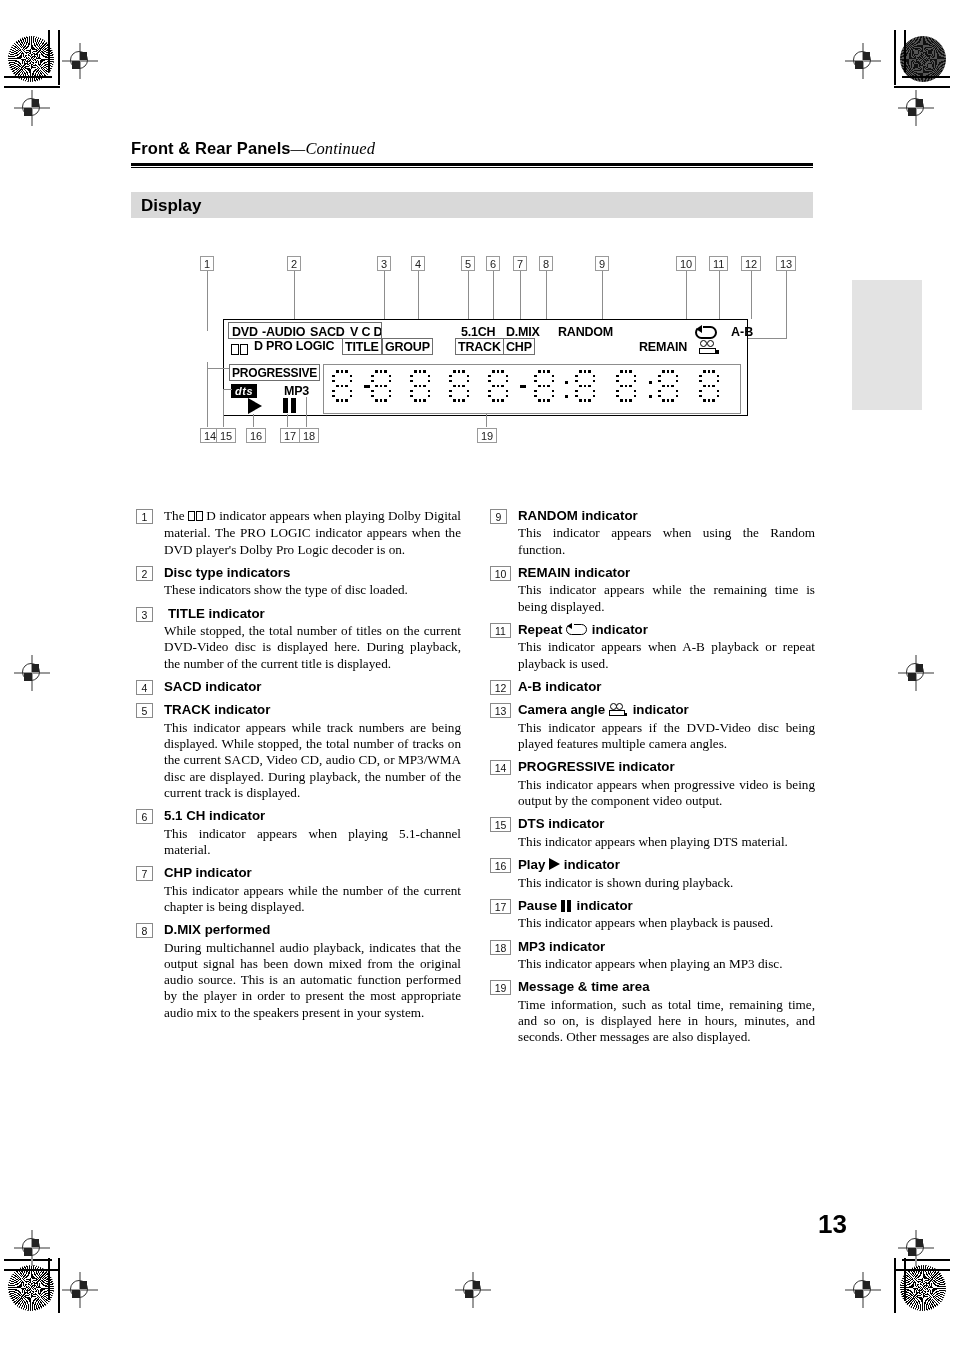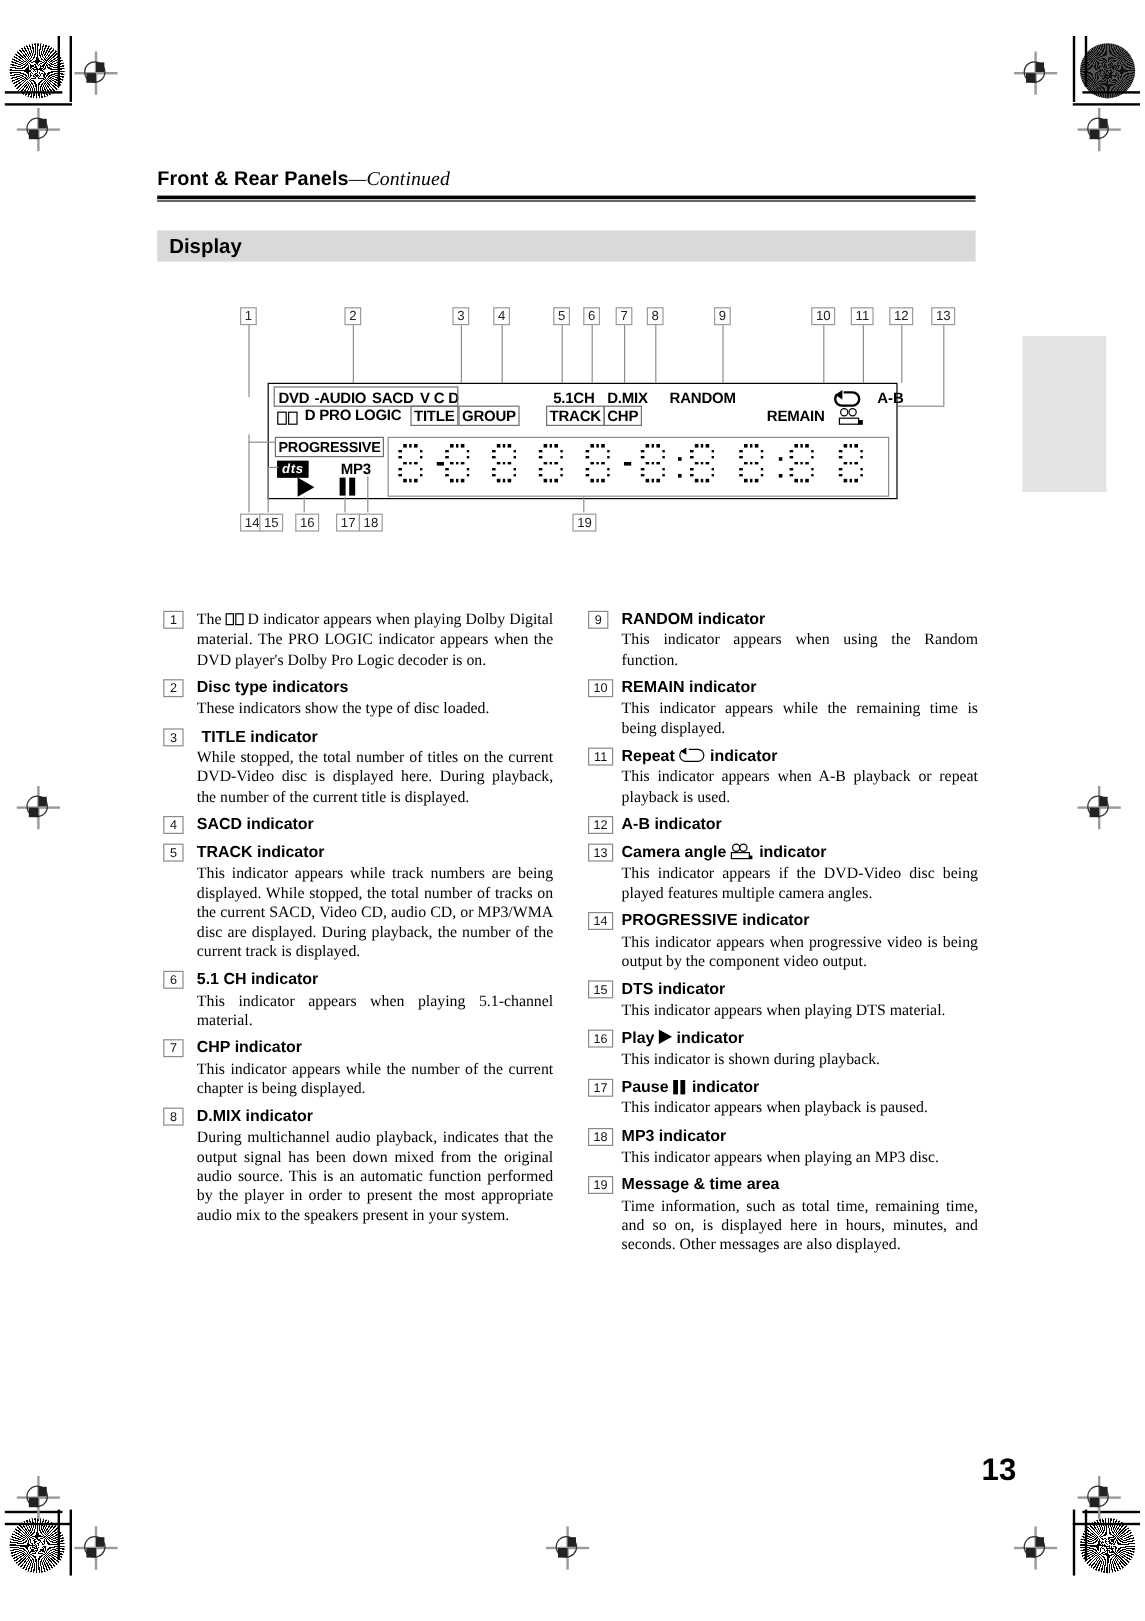--- a/index.html
+++ b/index.html
@@ -575,21 +575,21 @@
     </div>
 
     <div class="item">
       <div class="num">7</div>
       <div class="ttl">CHP indicator</div>
       <div class="bdy">This indicator appears while the number of the current chapter is being displayed.</div>
     </div>
 
     <div class="item">
       <div class="num">8</div>
-      <div class="ttl">D.MIX indicator</div>
+      <div class="ttl">D.MIX performed</div>
       <div class="bdy">During multichannel audio playback, indicates that the output signal has been down mixed from the original audio source. This is an automatic function performed by the player in order to present the most appropriate audio mix to the speakers present in your system.</div>
     </div>
   </div>
 
   <div class="col" id="colR" style="left:490px;top:508px;">
 
     <div class="item">
       <div class="num">9</div>
       <div class="ttl">RANDOM indicator</div>
       <div class="bdy">This indicator appears when using the Random function.</div>

